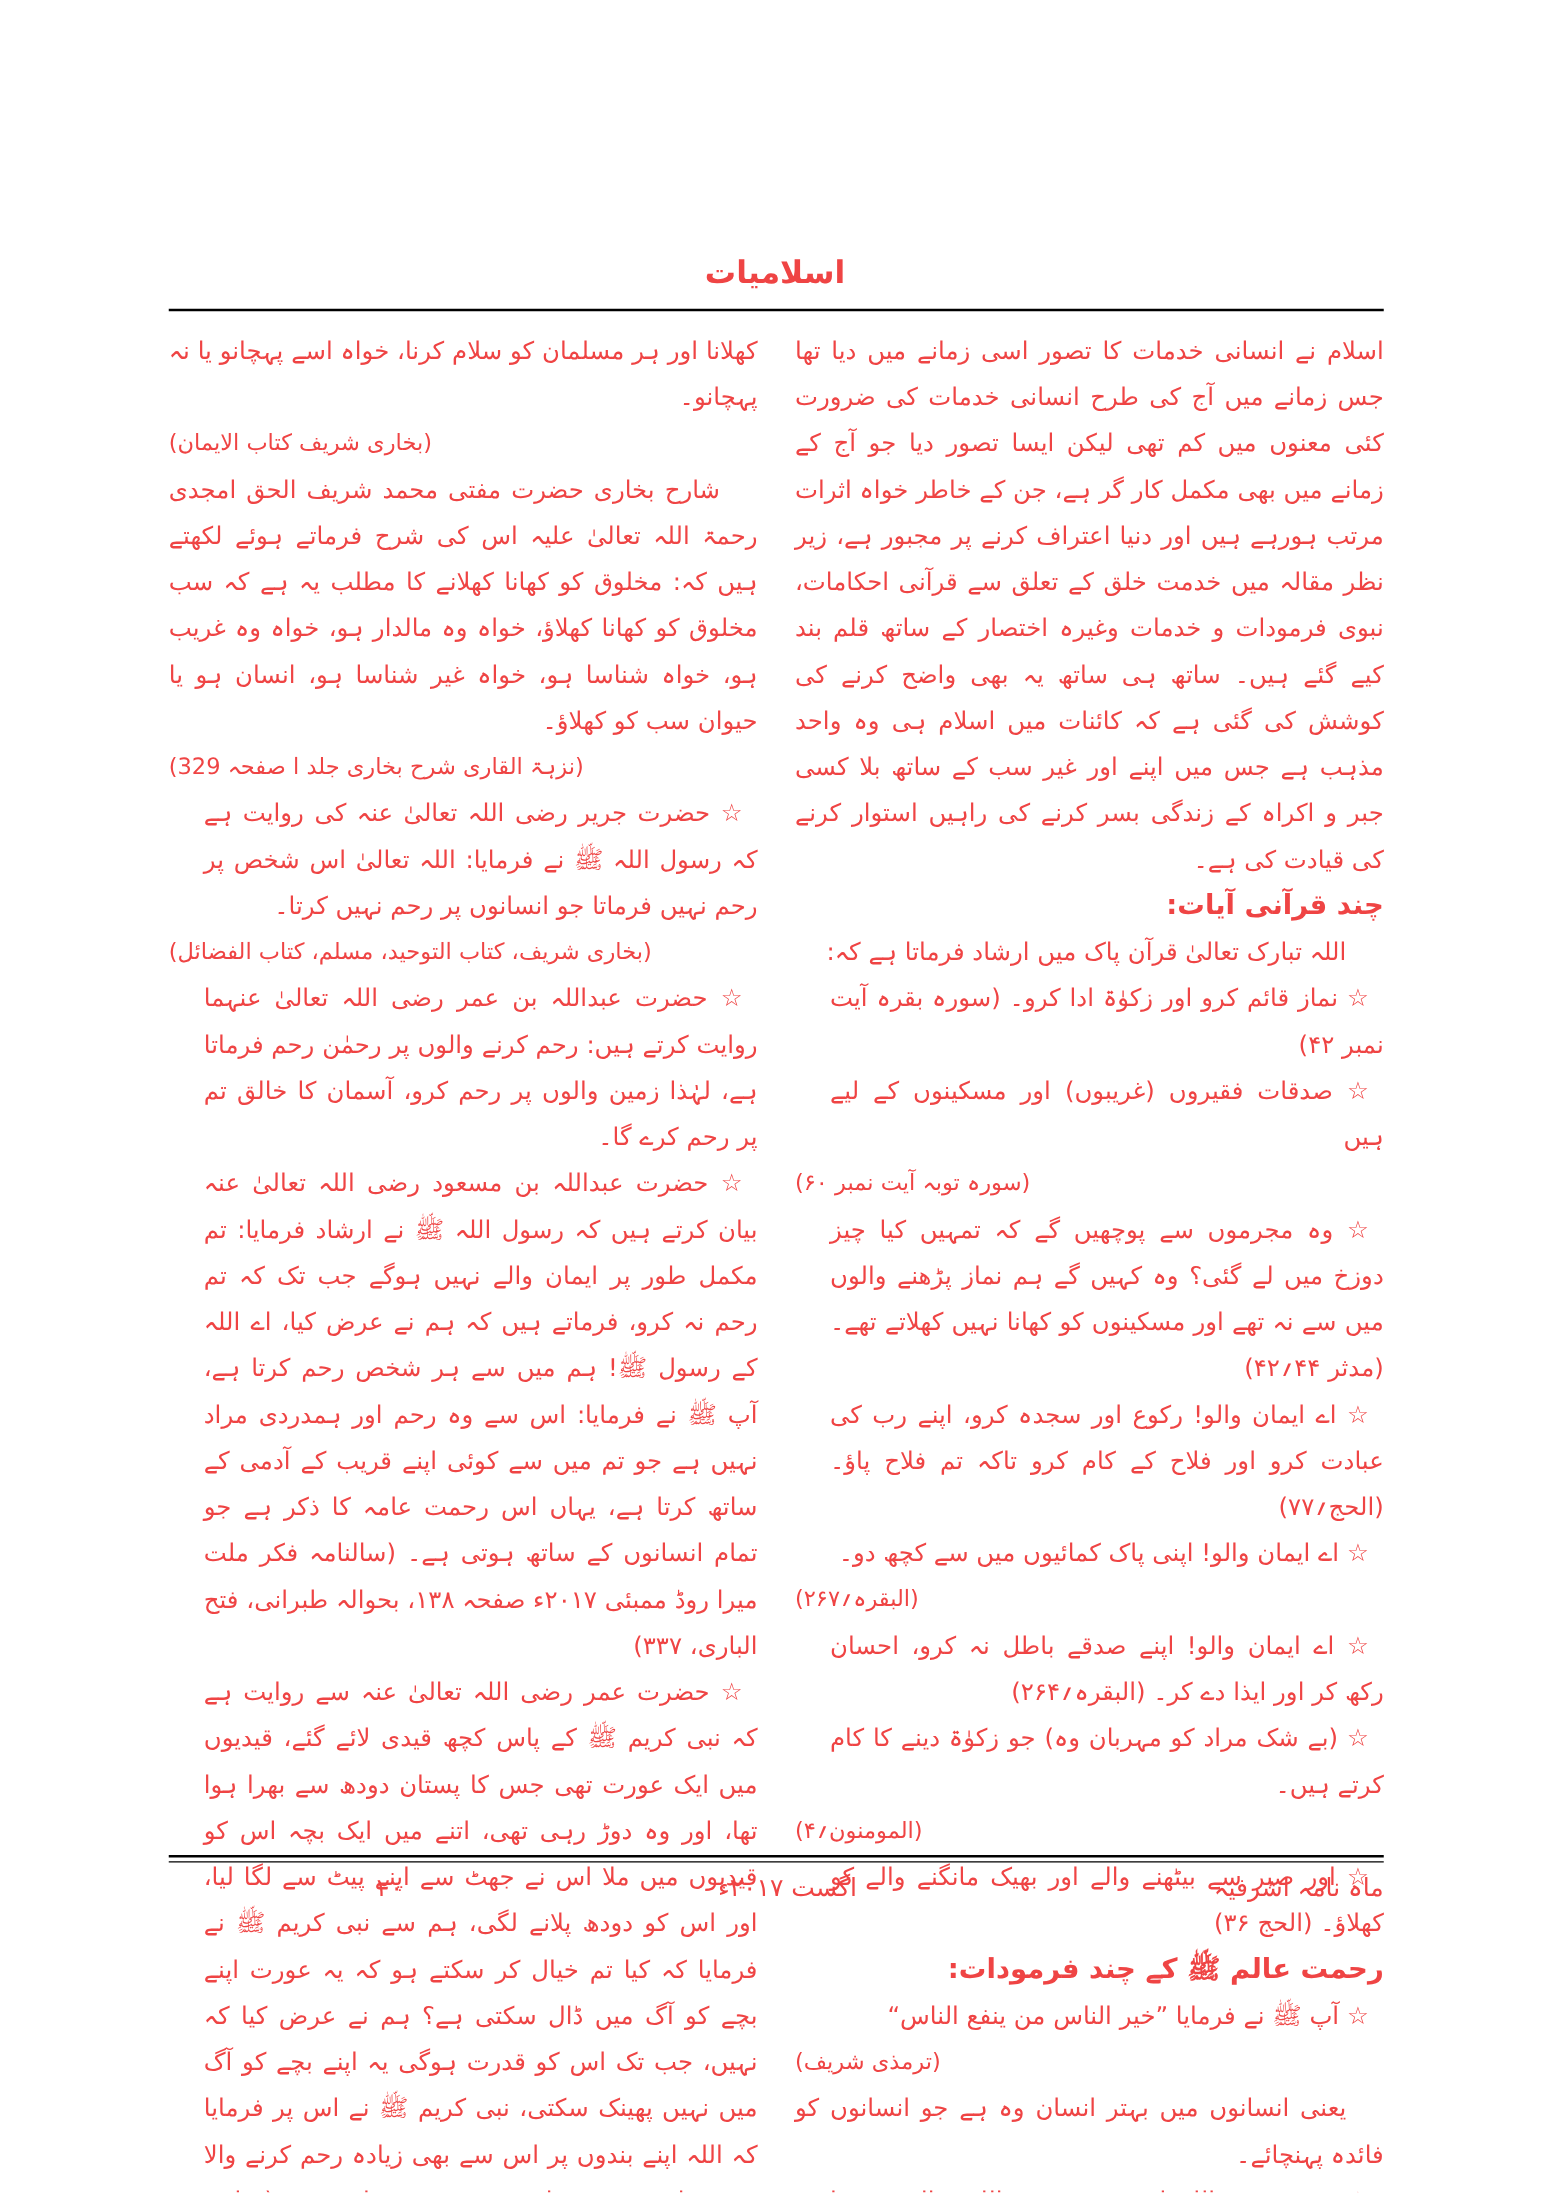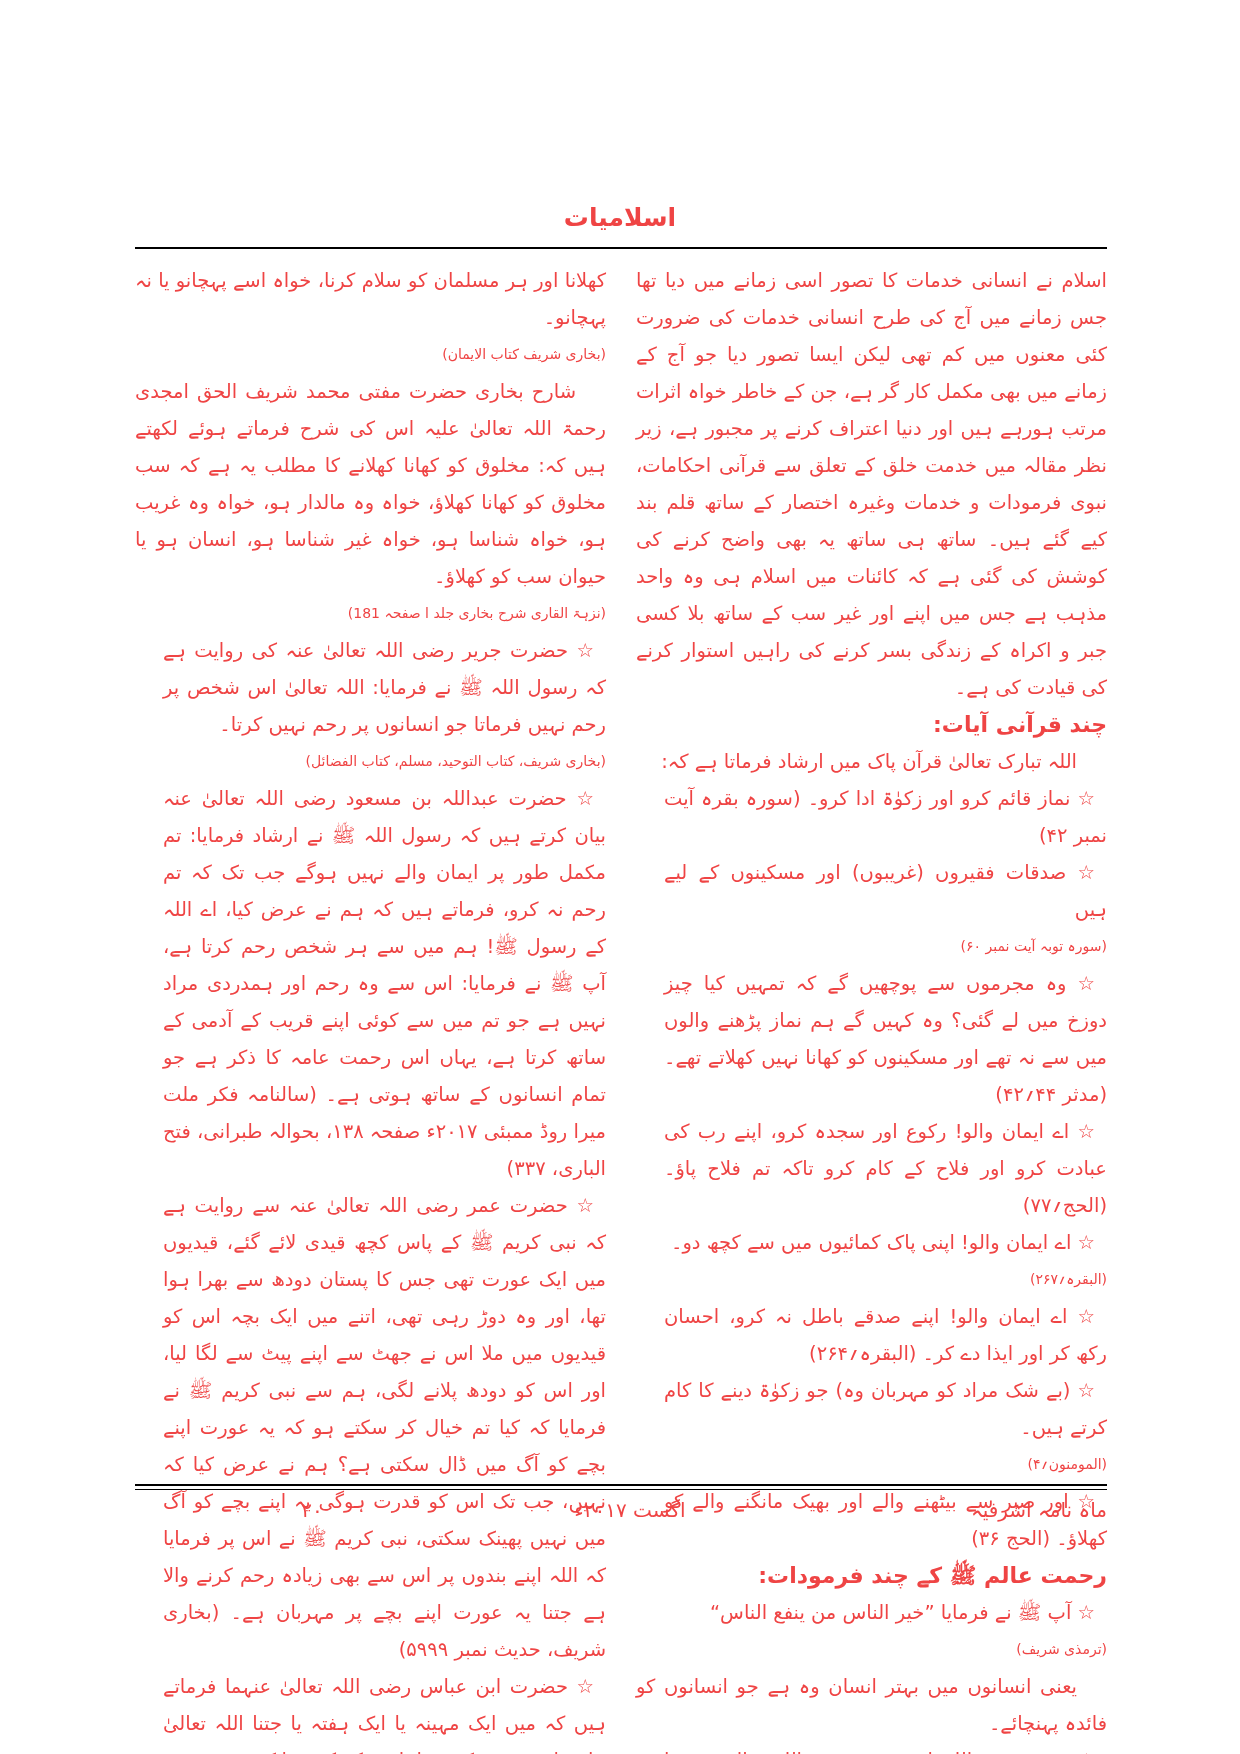--- a/index.html
+++ b/index.html
@@ -40,21 +40,21 @@
     flex: 1 1 0;
     direction: rtl;
     font-size: 19.5px;
     line-height: 37px;
     text-align: justify;
   }
   .block { margin: 0; }
   .block.body { text-align: justify; }
   .block.body.indent { text-indent: 30px; }
   .block.bullet { text-align: justify; text-indent: 12px; margin-left: 28px; }
-  .block.citation { text-align: right; font-size: 14px; }
+  .block.citation { text-align: left; font-size: 18px; }
   .block.heading {
     font-weight: bold;
     font-size: 22px;
   }
   .footer-rule {
     position: absolute;
     top: 1484px; left: 135px; right: 133px;
     height: 3px;
     border-top: 2.5px solid #000;
     border-bottom: 1.5px solid #000;
@@ -99,23 +99,24 @@
         <div class="block heading">رحمت عالم ﷺ کے چند فرمودات:</div>
         <div class="block bullet">☆ آپ ﷺ نے فرمایا ”خیر الناس من ینفع الناس“</div>
         <div class="block citation">(ترمذی شریف)</div>
         <div class="block body indent">یعنی انسانوں میں بہتر انسان وہ ہے جو انسانوں کو فائدہ پہنچائے۔</div>
         <div class="block bullet">☆ حضرت عبداللہ ابن عمر رضی اللہ تعالیٰ عنہما سے روایت ہے کہ ایک شخص نے نبی ﷺ سے سوال کیا کہ اسلام کا کونسا عمل بہتر ہے، فرمایا کھانا</div>
       </div>
     <div class="column">
         <div class="block body">کھلانا اور ہر مسلمان کو سلام کرنا، خواہ اسے پہچانو یا نہ پہچانو۔</div>
         <div class="block citation">(بخاری شریف کتاب الایمان)</div>
         <div class="block body indent">شارح بخاری حضرت مفتی محمد شریف الحق امجدی رحمۃ اللہ تعالیٰ علیہ اس کی شرح فرماتے ہوئے لکھتے ہیں کہ: مخلوق کو کھانا کھلانے کا مطلب یہ ہے کہ سب مخلوق کو کھانا کھلاؤ، خواہ وہ مالدار ہو، خواہ وہ غریب ہو، خواہ شناسا ہو، خواہ غیر شناسا ہو، انسان ہو یا حیوان سب کو کھلاؤ۔</div>
-        <div class="block citation">(نزہۃ القاری شرح بخاری جلد ا صفحہ 181)</div>
+        <div class="block citation">(نزہۃ القاری شرح بخاری جلد ا صفحہ 329)</div>
         <div class="block bullet">☆ حضرت جریر رضی اللہ تعالیٰ عنہ کی روایت ہے کہ رسول اللہ ﷺ نے فرمایا: اللہ تعالیٰ اس شخص پر رحم نہیں فرماتا جو انسانوں پر رحم نہیں کرتا۔</div>
         <div class="block citation">(بخاری شریف، کتاب التوحید، مسلم، کتاب الفضائل)</div>
+        <div class="block bullet">☆ حضرت عبداللہ بن عمر رضی اللہ تعالیٰ عنہما روایت کرتے ہیں: رحم کرنے والوں پر رحمٰن رحم فرماتا ہے، لہٰذا زمین والوں پر رحم کرو، آسمان کا خالق تم پر رحم کرے گا۔</div>
         <div class="block bullet">☆ حضرت عبداللہ بن مسعود رضی اللہ تعالیٰ عنہ بیان کرتے ہیں کہ رسول اللہ ﷺ نے ارشاد فرمایا: تم مکمل طور پر ایمان والے نہیں ہوگے جب تک کہ تم رحم نہ کرو، فرماتے ہیں کہ ہم نے عرض کیا، اے اللہ کے رسول ﷺ! ہم میں سے ہر شخص رحم کرتا ہے، آپ ﷺ نے فرمایا: اس سے وہ رحم اور ہمدردی مراد نہیں ہے جو تم میں سے کوئی اپنے قریب کے آدمی کے ساتھ کرتا ہے، یہاں اس رحمت عامہ کا ذکر ہے جو تمام انسانوں کے ساتھ ہوتی ہے۔ (سالنامہ فکر ملت میرا روڈ ممبئی ۲۰۱۷ء صفحہ ۱۳۸، بحوالہ طبرانی، فتح الباری، ۳۳۷)</div>
         <div class="block bullet">☆ حضرت عمر رضی اللہ تعالیٰ عنہ سے روایت ہے کہ نبی کریم ﷺ کے پاس کچھ قیدی لائے گئے، قیدیوں میں ایک عورت تھی جس کا پستان دودھ سے بھرا ہوا تھا، اور وہ دوڑ رہی تھی، اتنے میں ایک بچہ اس کو قیدیوں میں ملا اس نے جھٹ سے اپنے پیٹ سے لگا لیا، اور اس کو دودھ پلانے لگی، ہم سے نبی کریم ﷺ نے فرمایا کہ کیا تم خیال کر سکتے ہو کہ یہ عورت اپنے بچے کو آگ میں ڈال سکتی ہے؟ ہم نے عرض کیا کہ نہیں، جب تک اس کو قدرت ہوگی یہ اپنے بچے کو آگ میں نہیں پھینک سکتی، نبی کریم ﷺ نے اس پر فرمایا کہ اللہ اپنے بندوں پر اس سے بھی زیادہ رحم کرنے والا ہے جتنا یہ عورت اپنے بچے پر مہربان ہے۔ (بخاری شریف، حدیث نمبر ۵۹۹۹)</div>
         <div class="block bullet">☆ حضرت ابن عباس رضی اللہ تعالیٰ عنہما فرماتے ہیں کہ میں ایک مہینہ یا ایک ہفتہ یا جتنا اللہ تعالیٰ چاہے اس وقت تک مسلمانوں کے کسی ایک</div>
       </div>
   </div>
 
   <div class="footer-rule"></div>
 
   <div class="footer">
     <span class="f-right">ماہ نامہ اشرفیہ</span>

